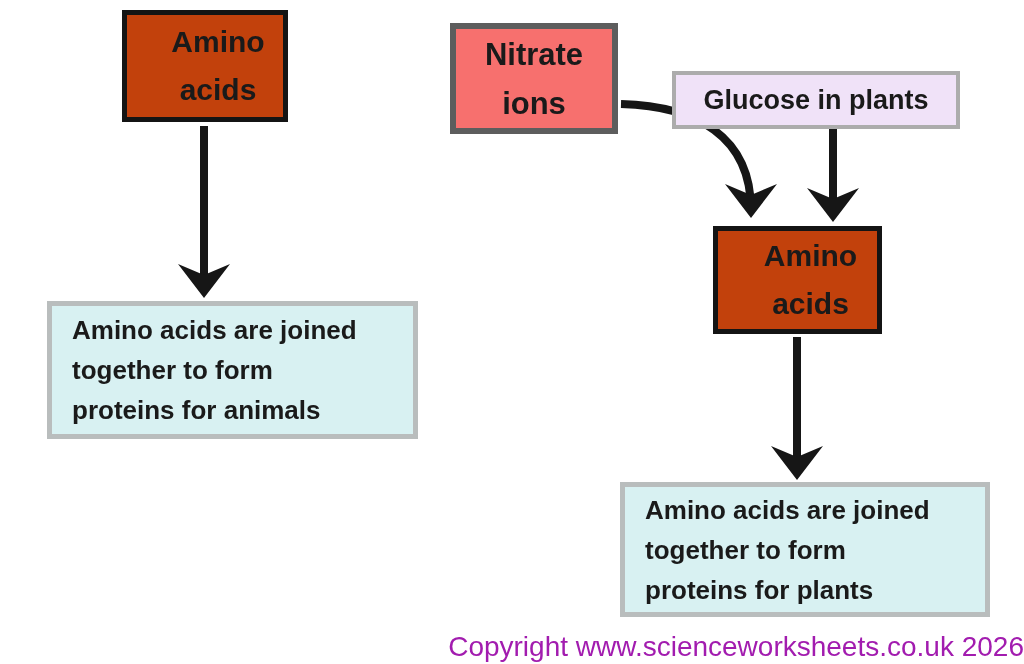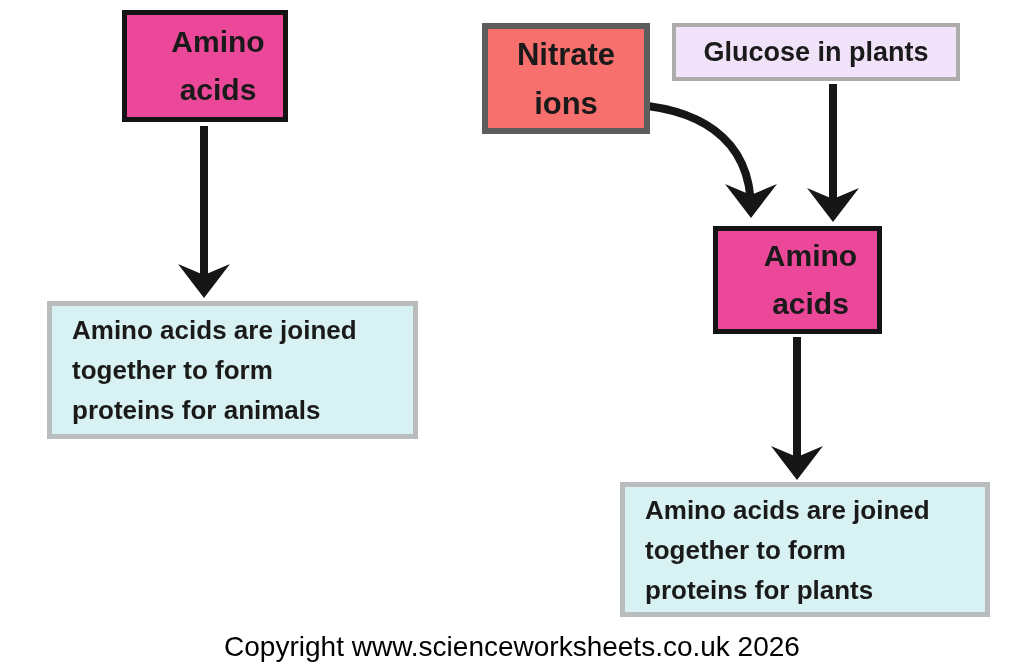--- a/index.html
+++ b/index.html
@@ -22,38 +22,38 @@
     position: absolute;
     display: flex;
     align-items: center;
     justify-content: center;
     text-align: center;
     font-weight: 700;
     color: #1a1a1a;
     white-space: pre-line;
   }
   .box-tan {
-    background: #ec4899;
+    background: #c2410c;
     border: 5px solid #141414;
     font-size: 30px;
     line-height: 48px;
     padding-left: 26px;
   }
   .box-red {
     background: #f7706e;
     border: 6px solid #5d5d5d;
     font-size: 31px;
     line-height: 49px;
-    margin-left: 32px;
   }
   .box-lavender {
     background: #f0e2f8;
     border: 4px solid #acacac;
     font-size: 27px;
     line-height: 30px;
+    margin-top: 48px;
   }
   .box-cyan {
     background: #d8f1f2;
     border: 5px solid #b9bdbd;
     font-size: 26px;
     line-height: 40px;
     justify-content: flex-start;
     text-align: left;
     padding: 8px 20px;
     align-items: center;
@@ -61,24 +61,24 @@
   #amino-animals { left: 122px; top: 10px;  width: 166px; height: 112px; }
   #nitrate       { left: 450px; top: 23px;  width: 168px; height: 111px; }
   #glucose       { left: 672px; top: 23px;  width: 288px; height: 58px;  }
   #amino-plants  { left: 713px; top: 226px; width: 169px; height: 108px; }
   #desc-animals  { left: 47px;  top: 301px; width: 371px; height: 138px; }
   #desc-plants   { left: 620px; top: 482px; width: 370px; height: 135px; }
   .copyright {
     position: absolute;
     left: 0; top: 631px;
     width: 1024px;
-    text-align: center;
+    text-align: right;
     font-size: 28px;
     font-weight: 400;
-    color: #000000;
+    color: #a21caf;
   }
 </style>
 </head>
 <body>
 
 <div class="canvas">
 
   <svg class="arrow-layer" viewBox="0 0 1024 664" xmlns="http://www.w3.org/2000/svg">
     <defs>
       <marker id="vee" orient="auto" markerUnits="strokeWidth" markerWidth="8" markerHeight="8" refX="2.6" refY="0" viewBox="-1 -3.2 6 6.4" overflow="visible">

